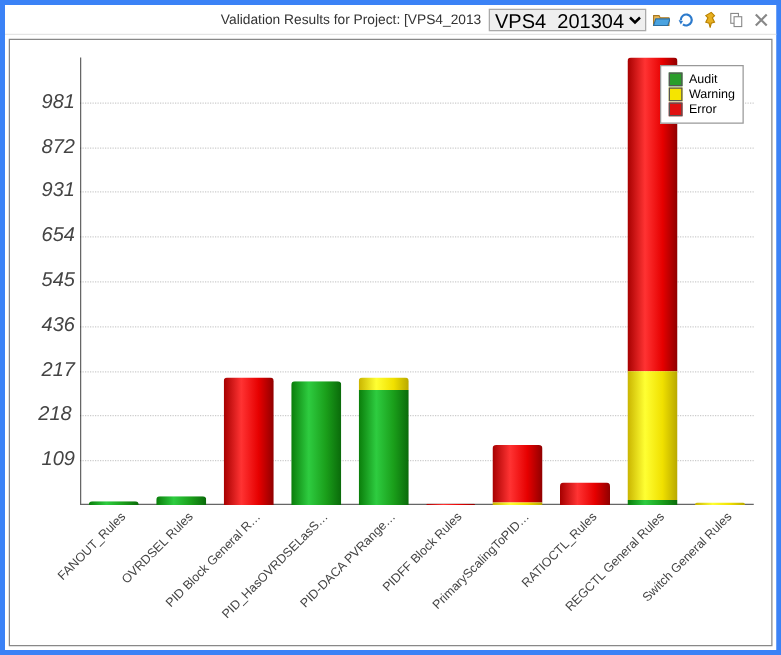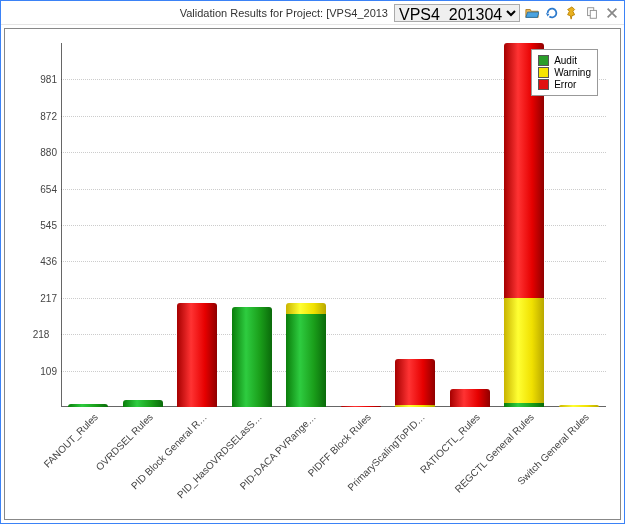--- a/index.html
+++ b/index.html
@@ -1,26 +1,26 @@
 <!DOCTYPE html>
 <html><head>
 <meta charset="utf-8">
 <style>
   * { box-sizing: border-box; margin: 0; padding: 0; }
   body { font-family: "Segoe UI", Tahoma, sans-serif; font-size: 11px; background: #fff; }
-  .window { width: 625px; height: 524px; border: 1px solid #3b82f6; position: relative; display: flex; flex-direction: column; }
+  .window { width: 625px; height: 524px; border: 4px solid #3b82f6; position: relative; display: flex; flex-direction: column; }
   .titlebar { height: 24px; display: flex; align-items: center; justify-content: flex-end; padding: 0 4px; gap: 4px; border-bottom: 1px solid #e5e5e5; }
   .titlebar .title-wrap { flex: 1; text-align: right; font-size: 11px; color: #333; white-space: nowrap; overflow: hidden; padding-right: 2px; }
   .titlebar select { font-size: 16px; height: 18px; border: 1px solid #aaa; }
   .titlebar .icon { width: 16px; height: 16px; display: flex; align-items: center; justify-content: center; cursor: pointer; }
   .titlebar .icon svg { width: 14px; height: 14px; }
   .chart-area { flex: 1; position: relative; background: #fff; border: 1px solid #888; margin: 3px; }
   .plot { position: absolute; left: 56px; top: 14px; right: 14px; bottom: 112px; }
   .ygrid { position: absolute; left: 0; right: 0; border-top: 1px dotted rgba(0,0,0,0.2); }
-  .ytick { position: absolute; left: -36px; width: 32px; text-align: right; font-size: 10px; color: #444; transform: translateY(-50%); }
+  .ytick { position: absolute; left: -36px; width: 32px; text-align: right; font-size: 16px; color: #444; transform: translateY(-50%); font-style: italic; }
   .bars { position: absolute; inset: 0; display: flex; align-items: flex-end; }
   .bar-slot { flex: 1; display: flex; flex-direction: column; align-items: center; justify-content: flex-end; height: 100%; position: relative; }
   .bar { width: 74%; position: relative; border-radius: 3px 3px 0 0; overflow: hidden; }
   .seg { width: 100%; }
   .seg.audit { background: linear-gradient(to right, #0a7d0a, #2ecc40 35%, #1a9e1a 70%, #0a6a0a); }
   .seg.warn  { background: linear-gradient(to right, #c9b400, #ffff33 35%, #f0e000 70%, #b8a800); }
   .seg.error { background: linear-gradient(to right, #a60000, #ff3333 35%, #e60000 70%, #8f0000); }
   .xtick { position: absolute; top: 100%; left: 50%; transform-origin: top left; transform: rotate(-45deg) translate(-100%, 6px); font-size: 10px; color: #444; white-space: nowrap; }
   .axis-x { position: absolute; bottom: 0; left: 0; right: 0; border-top: 1px solid #666; }
   .axis-y { position: absolute; top: 0; bottom: 0; left: 0; border-left: 1px solid #666; }
@@ -150,21 +150,21 @@
             </div>
             <div class="xtick">Switch General Rules</div>
           </div>
         </div>
     <div class="ytick" style="top: 90%;">109</div>
         <div class="ytick" style="top: 80%; text-align: center;">218</div>
         <div class="ytick" style="top: 70%;">217</div>
         <div class="ytick" style="top: 60%;">436</div>
         <div class="ytick" style="top: 50%;">545</div>
         <div class="ytick" style="top: 40%;">654</div>
-        <div class="ytick" style="top: 30%;">880</div>
+        <div class="ytick" style="top: 30%;">931</div>
         <div class="ytick" style="top: 20%;">872</div>
         <div class="ytick" style="top: 10%;">981</div>
       </div>
     <div class="legend">
       <div class="row">
         <span class="sw audit"></span>
         <span>Audit</span>
       </div>
       <div class="row">
         <span class="sw warn"></span>

